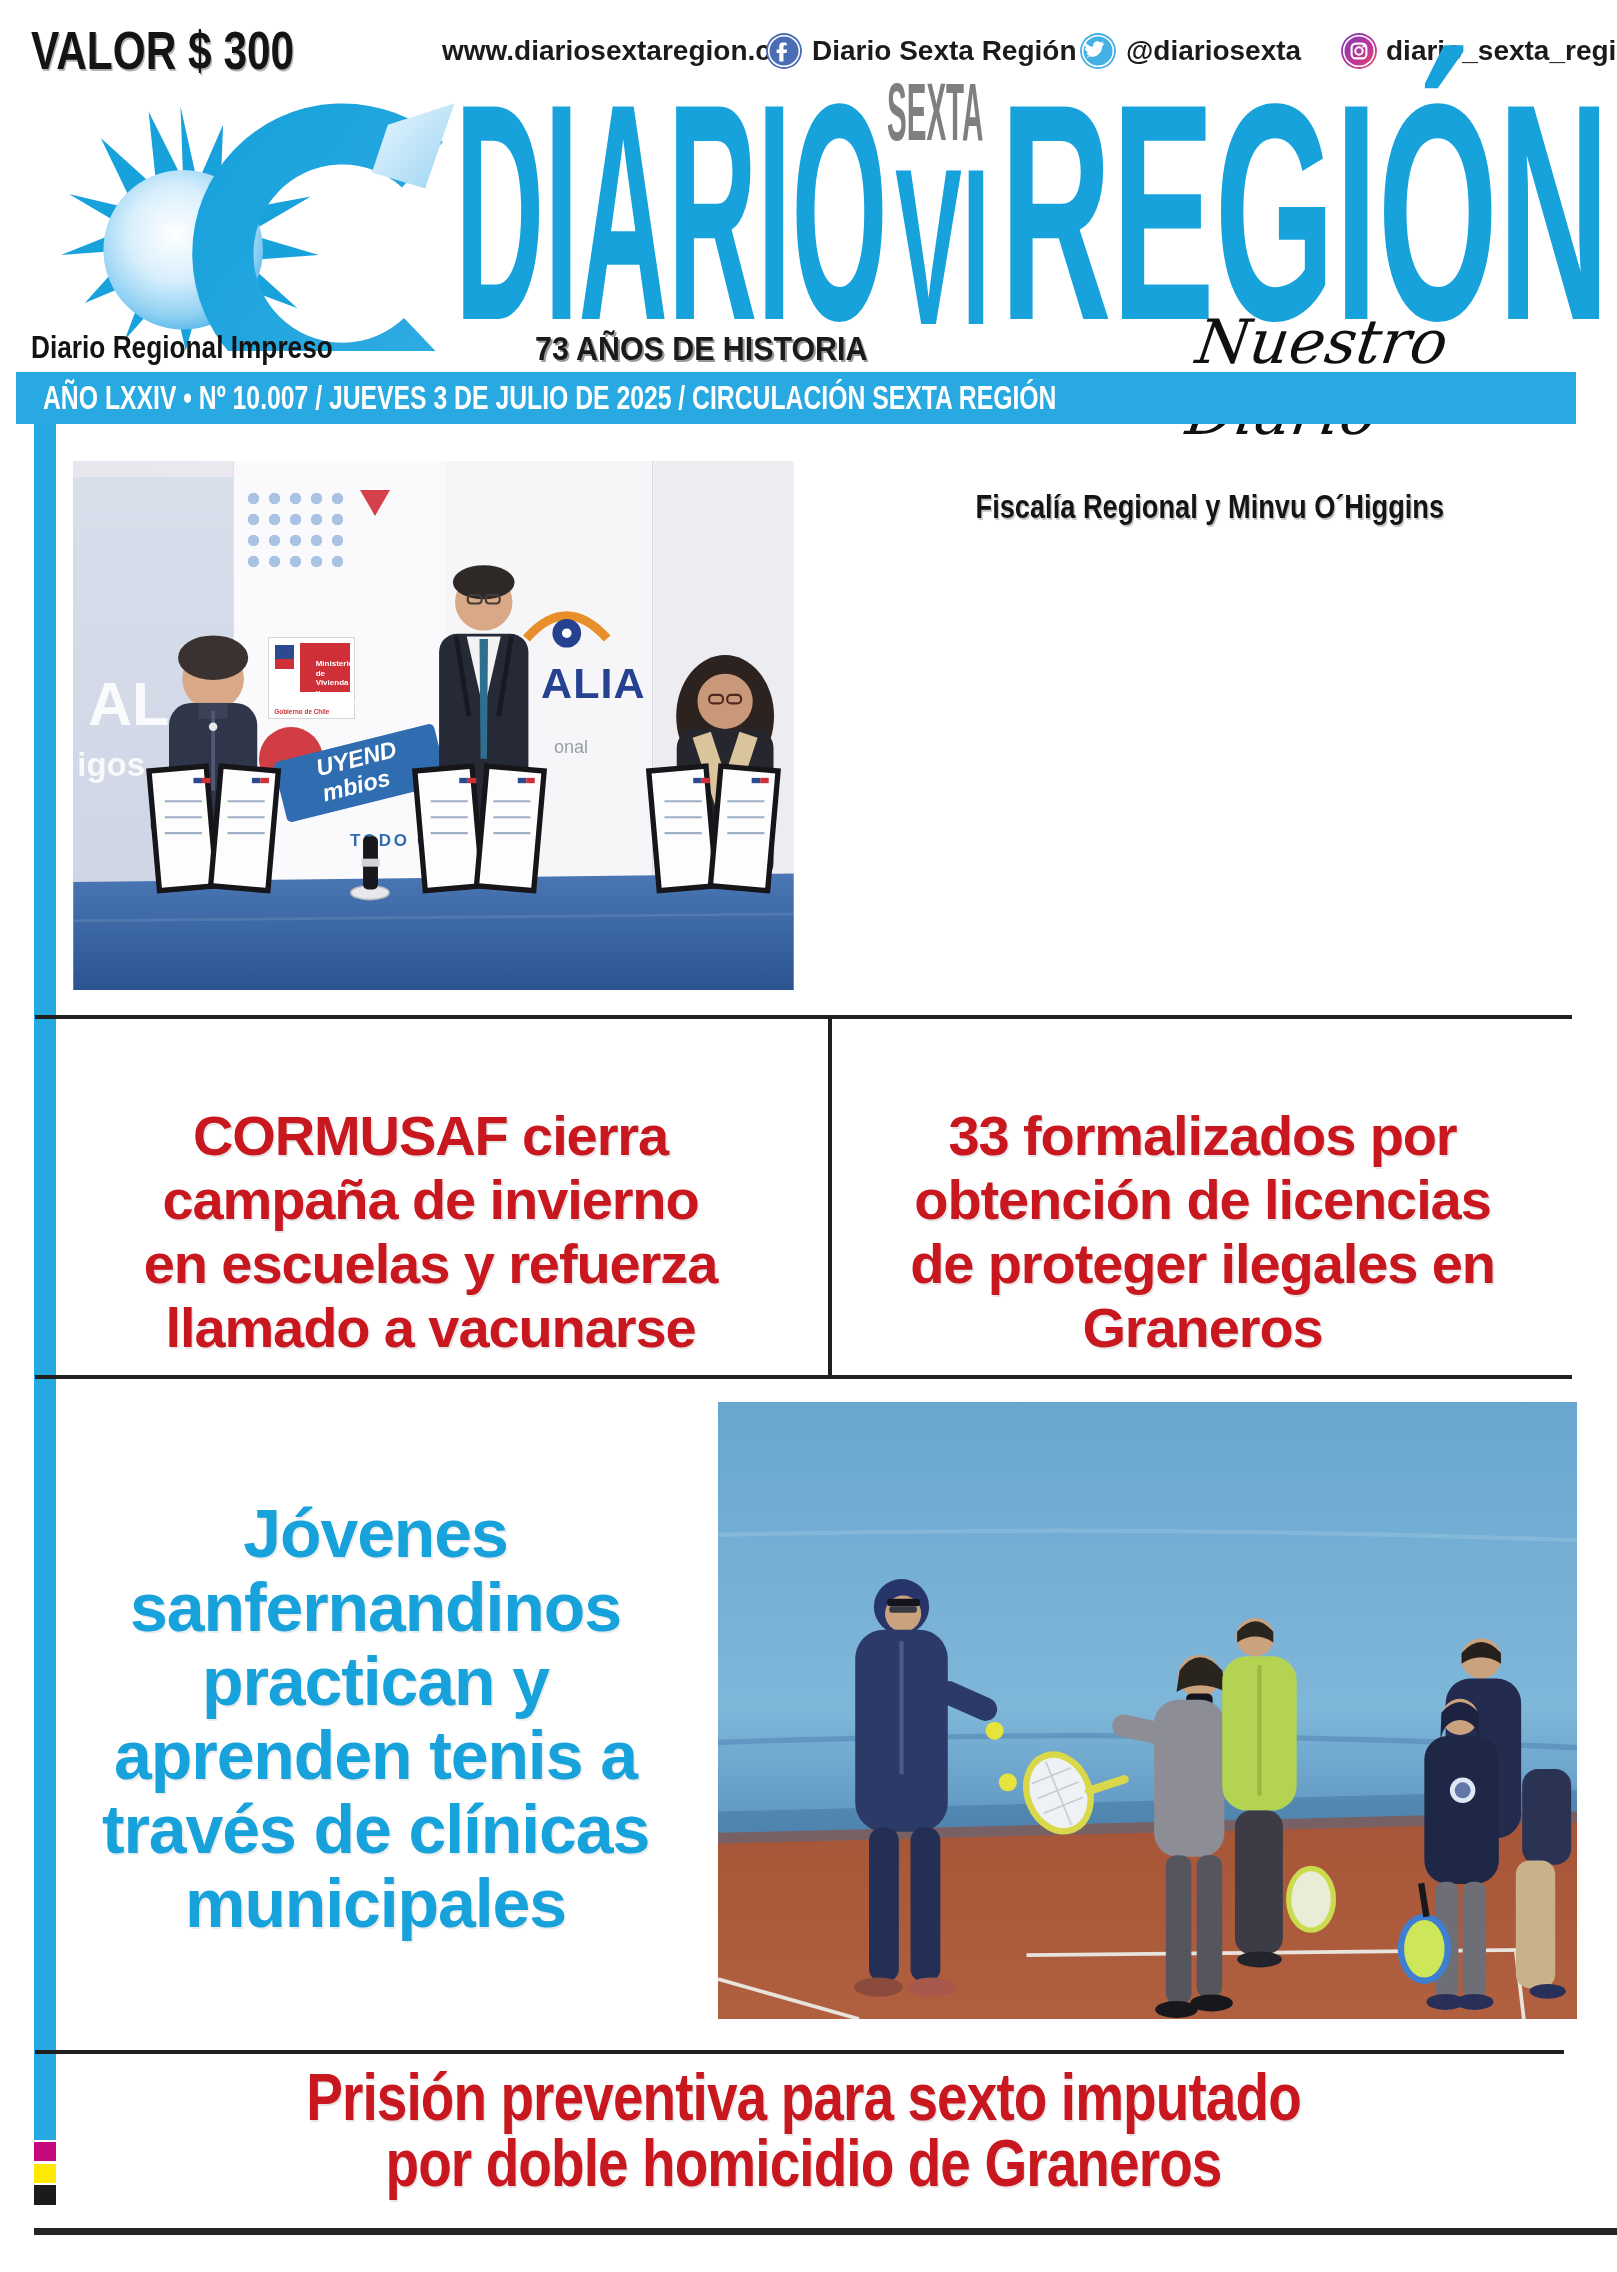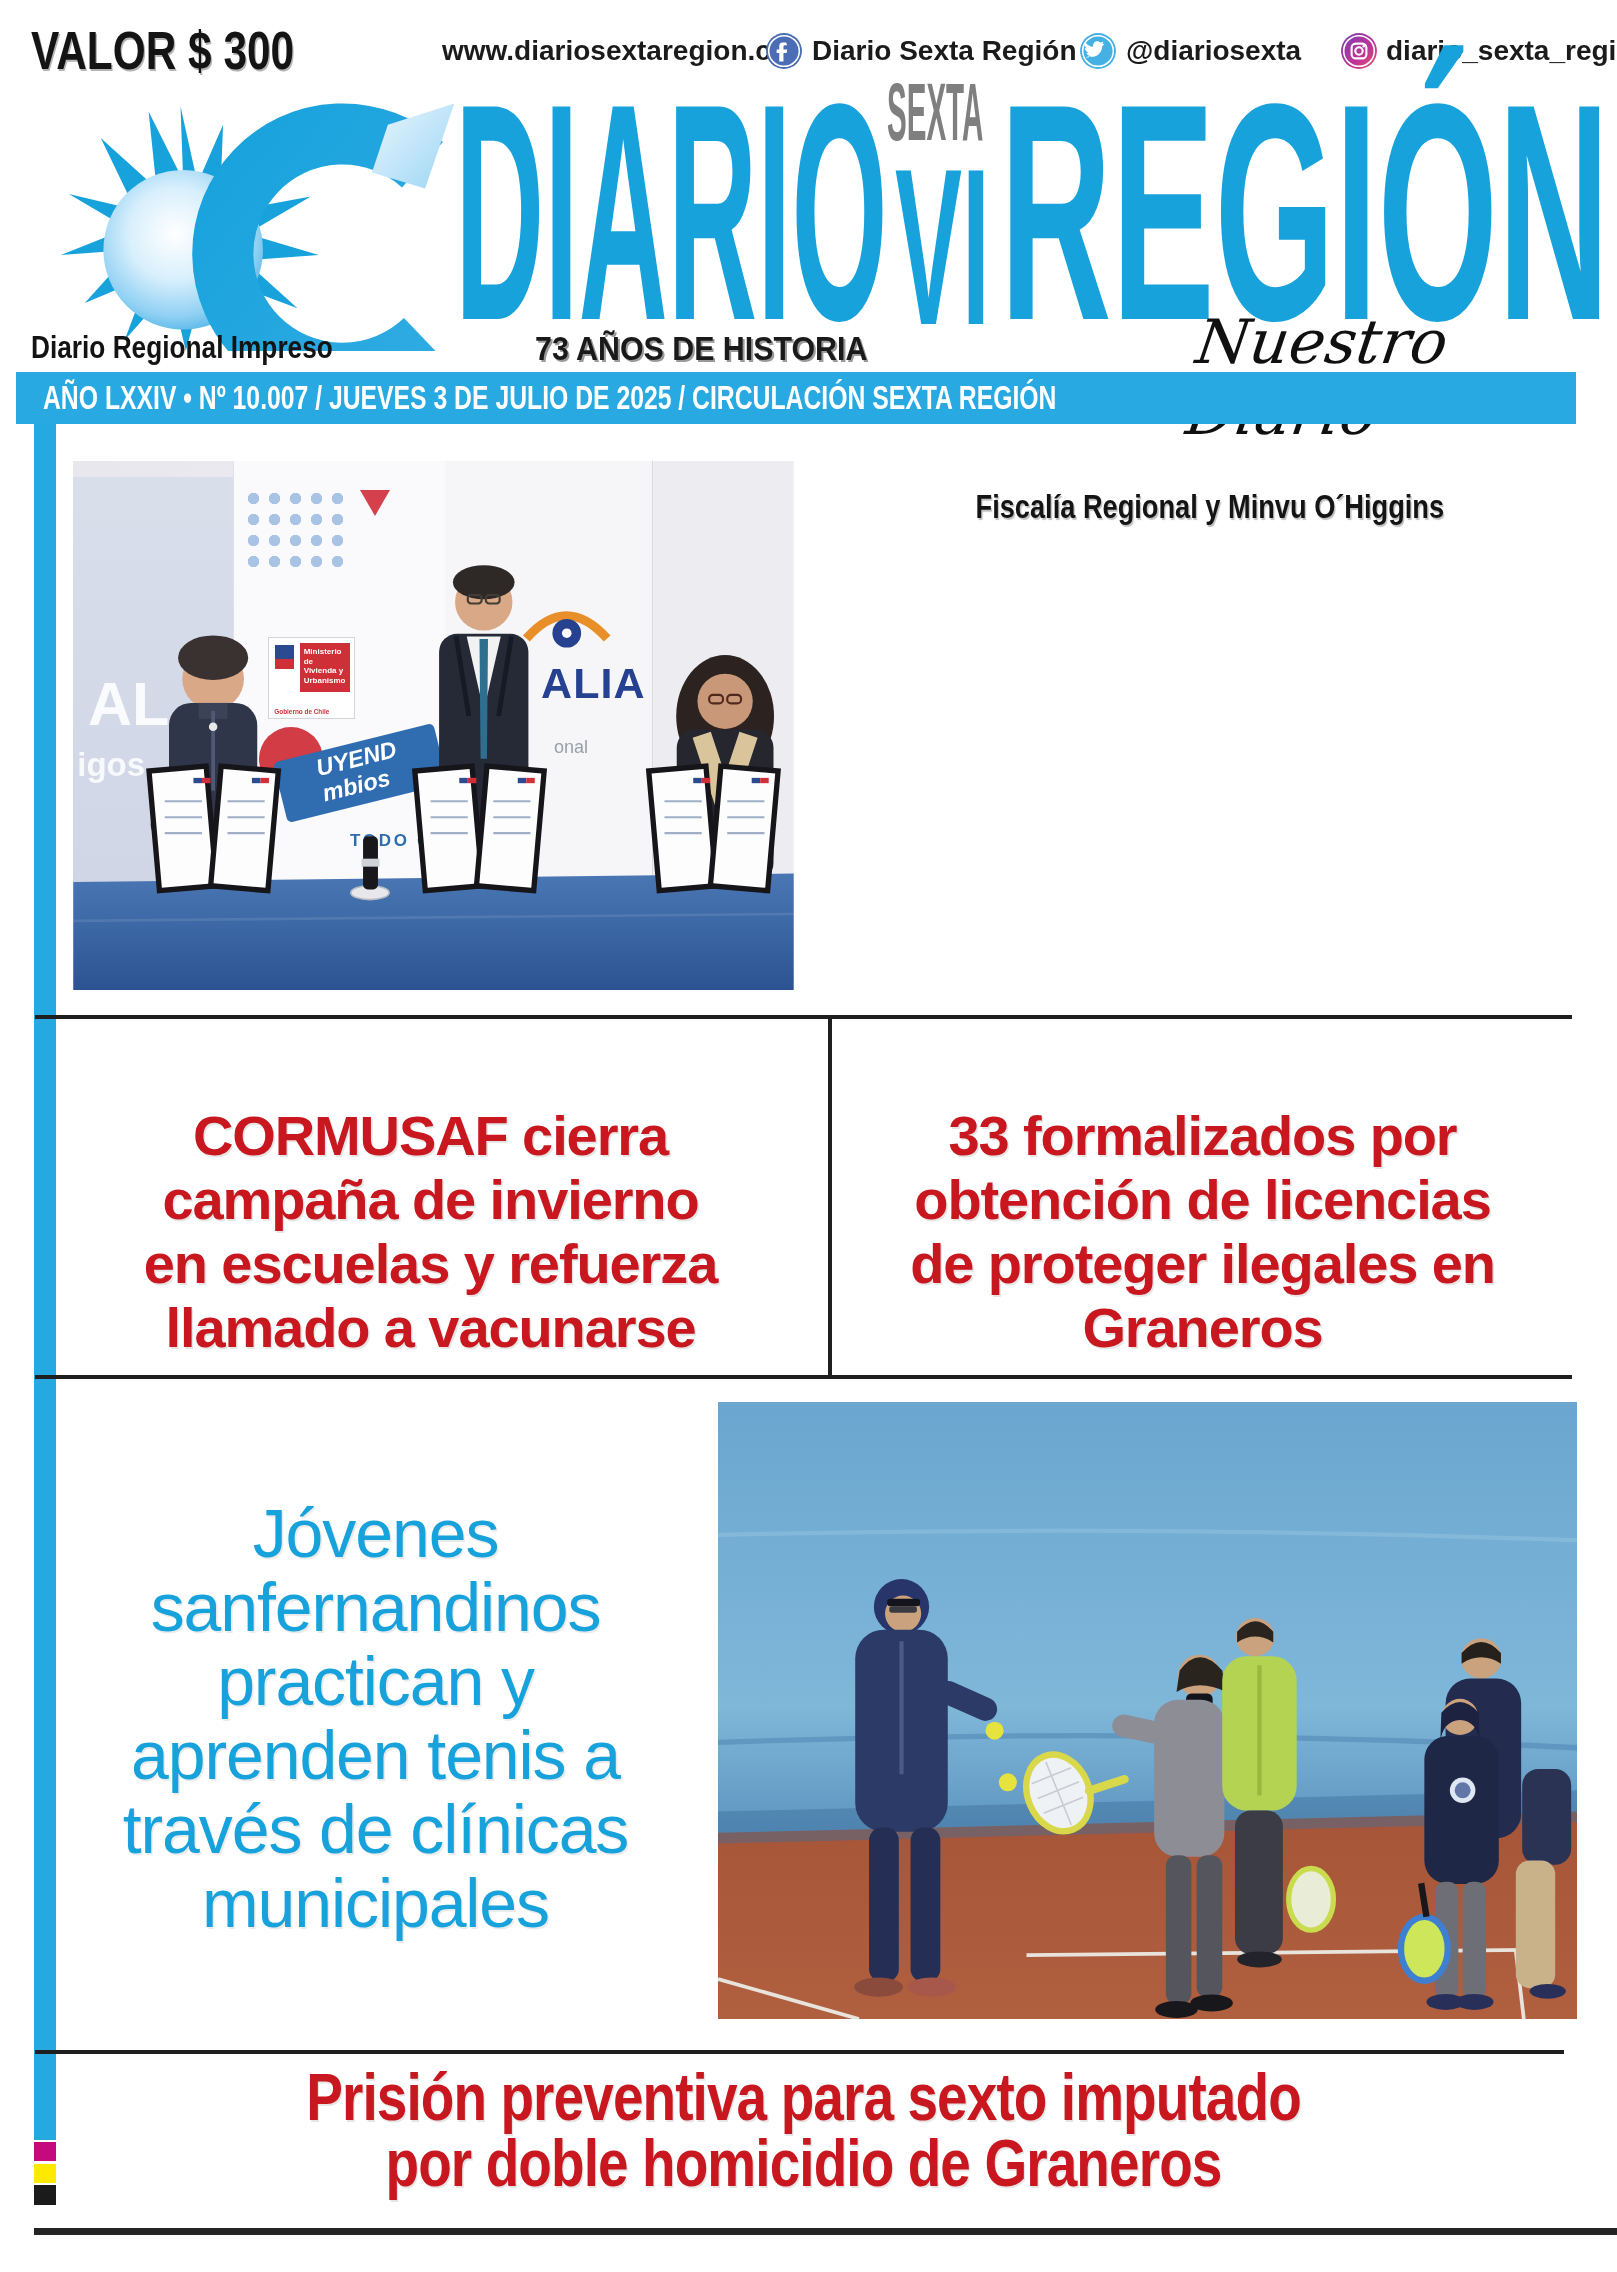--- a/index.html
+++ b/index.html
@@ -36,21 +36,21 @@
           text-shadow:1.6px 1.6px 1.1px #c0c0c0;}
   .kicker .sx{transform:scaleX(.80);transform-origin:50% 50%;}
   .head-main{left:798px;top:542px;width:819px;font-size:81px;line-height:87px;
              font-weight:800;color:#18a2dc;letter-spacing:-1.6px;
              text-shadow:2.1px 2.1px 0 rgba(0,0,0,.10);}
   .head-red-l{left:45px;top:1104px;width:771px;font-size:56px;line-height:64px;
              font-weight:800;color:#c8171e;letter-spacing:-1.1px;text-shadow:1.6px 1.6px 0 rgba(0,0,0,.10);}
   .head-red-r{left:841px;top:1104px;width:723px;font-size:56px;line-height:64px;
              font-weight:800;color:#c8171e;letter-spacing:-1.1px;text-shadow:1.6px 1.6px 0 rgba(0,0,0,.10);}
   .head-blue-t{left:35px;top:1496px;width:681px;font-size:68px;line-height:74px;
-             font-weight:400;color:#18a2dc;letter-spacing:-1.1px;text-shadow:1.6px 1.6px 0 rgba(0,0,0,.08);}
+             font-weight:700;color:#18a2dc;letter-spacing:-1.1px;text-shadow:1.6px 1.6px 0 rgba(0,0,0,.08);}
   .head-bottom{left:35px;top:2064px;width:1537px;font-size:67px;line-height:66px;
              font-weight:800;color:#c8171e;letter-spacing:-1.1px;transform:scaleX(.82);
              transform-origin:50% 50%;text-shadow:1.6px 1.6px 0 rgba(0,0,0,.10);}
   
   .photo1{left:73px;top:461px;width:721px;height:529px;overflow:hidden;
           background:linear-gradient(90deg,#e9e7ee,#f1f0f4);}
   .p1-lbanner{left:0;top:0;width:160px;height:529px;
           background:linear-gradient(180deg,#d9deeb,#cdd3e4);margin-top:16px;}
   .p1-al{left:15px;top:192px;font-size:61px;font-weight:900;color:#ffffff;opacity:.9;}
   .p1-igos{left:4.3px;top:269px;font-size:33px;font-weight:700;color:#ffffff;opacity:.85;}
@@ -59,21 +59,21 @@
           border-left:1.1px solid #e0e0e6;border-right:1.1px solid #e0e0e6;}
   .p1-dots{left:170px;top:26.6px;width:104px;height:82px;
           background-image:radial-gradient(circle at 50% 50%, #a9c3e4 37%, rgba(0,0,0,0) 40%);
           background-size:21px 21px;}
   .p1-tri{left:287px;top:29px;width:0;height:0;border-left:15px solid transparent;
           border-right:15px solid transparent;border-top:26.6px solid #d4404b;}
   .p1-min{left:195px;top:176px;width:85px;height:80px;background:#ffffff;border:0.5px solid #d5d5d5;}
   .p1-crest-b{left:6.4px;top:7.4px;width:19px;height:14px;background:#2b4a8f;}
   .p1-crest-r{left:6.4px;top:21px;width:19px;height:9.6px;background:#cf3038;}
   .p1-minred{right:4.3px;top:5.3px;width:50px;height:49px;background:#cf3038;color:#ffffff;
-          font-size:8px;line-height:1.18;font-weight:700;padding:4px;box-sizing:border-box;}
+          font-size:8px;line-height:1.18;font-weight:700;padding:16px;box-sizing:border-box;}
   .p1-gov{left:5.3px;bottom:3.2px;font-size:6.4px;font-weight:700;color:#cf3038;}
   .p1-camp{left:205px;top:281px;width:165px;height:62px;background:#2f6cb0;border-radius:5.3px;
           transform:rotate(-14deg);color:#fff;font-style:italic;font-weight:800;font-size:23.4px;
           line-height:1.1;padding:4.3px 0 0 41px;box-sizing:border-box;}
   .p1-campdot{left:186px;top:266px;width:64px;height:64px;border-radius:50%;background:#d23c44;}
   .p1-todo{left:277px;top:370px;font-size:17px;font-weight:800;letter-spacing:2.7px;color:#2f6cb0;}
   .p1-rbanner{left:372px;top:0;width:207px;height:529px;background:#f6f6f9;border-right:1.6px solid #d8d8dd;}
   .p1-alia{left:468px;top:198px;font-size:43px;font-weight:900;color:#25418f;letter-spacing:1.1px;}
   .p1-onal{left:481px;top:276px;font-size:18px;font-weight:400;color:#9aa0a8;}
   .p1-wallr{left:581px;top:0;width:139px;height:529px;background:#ececf1;}

